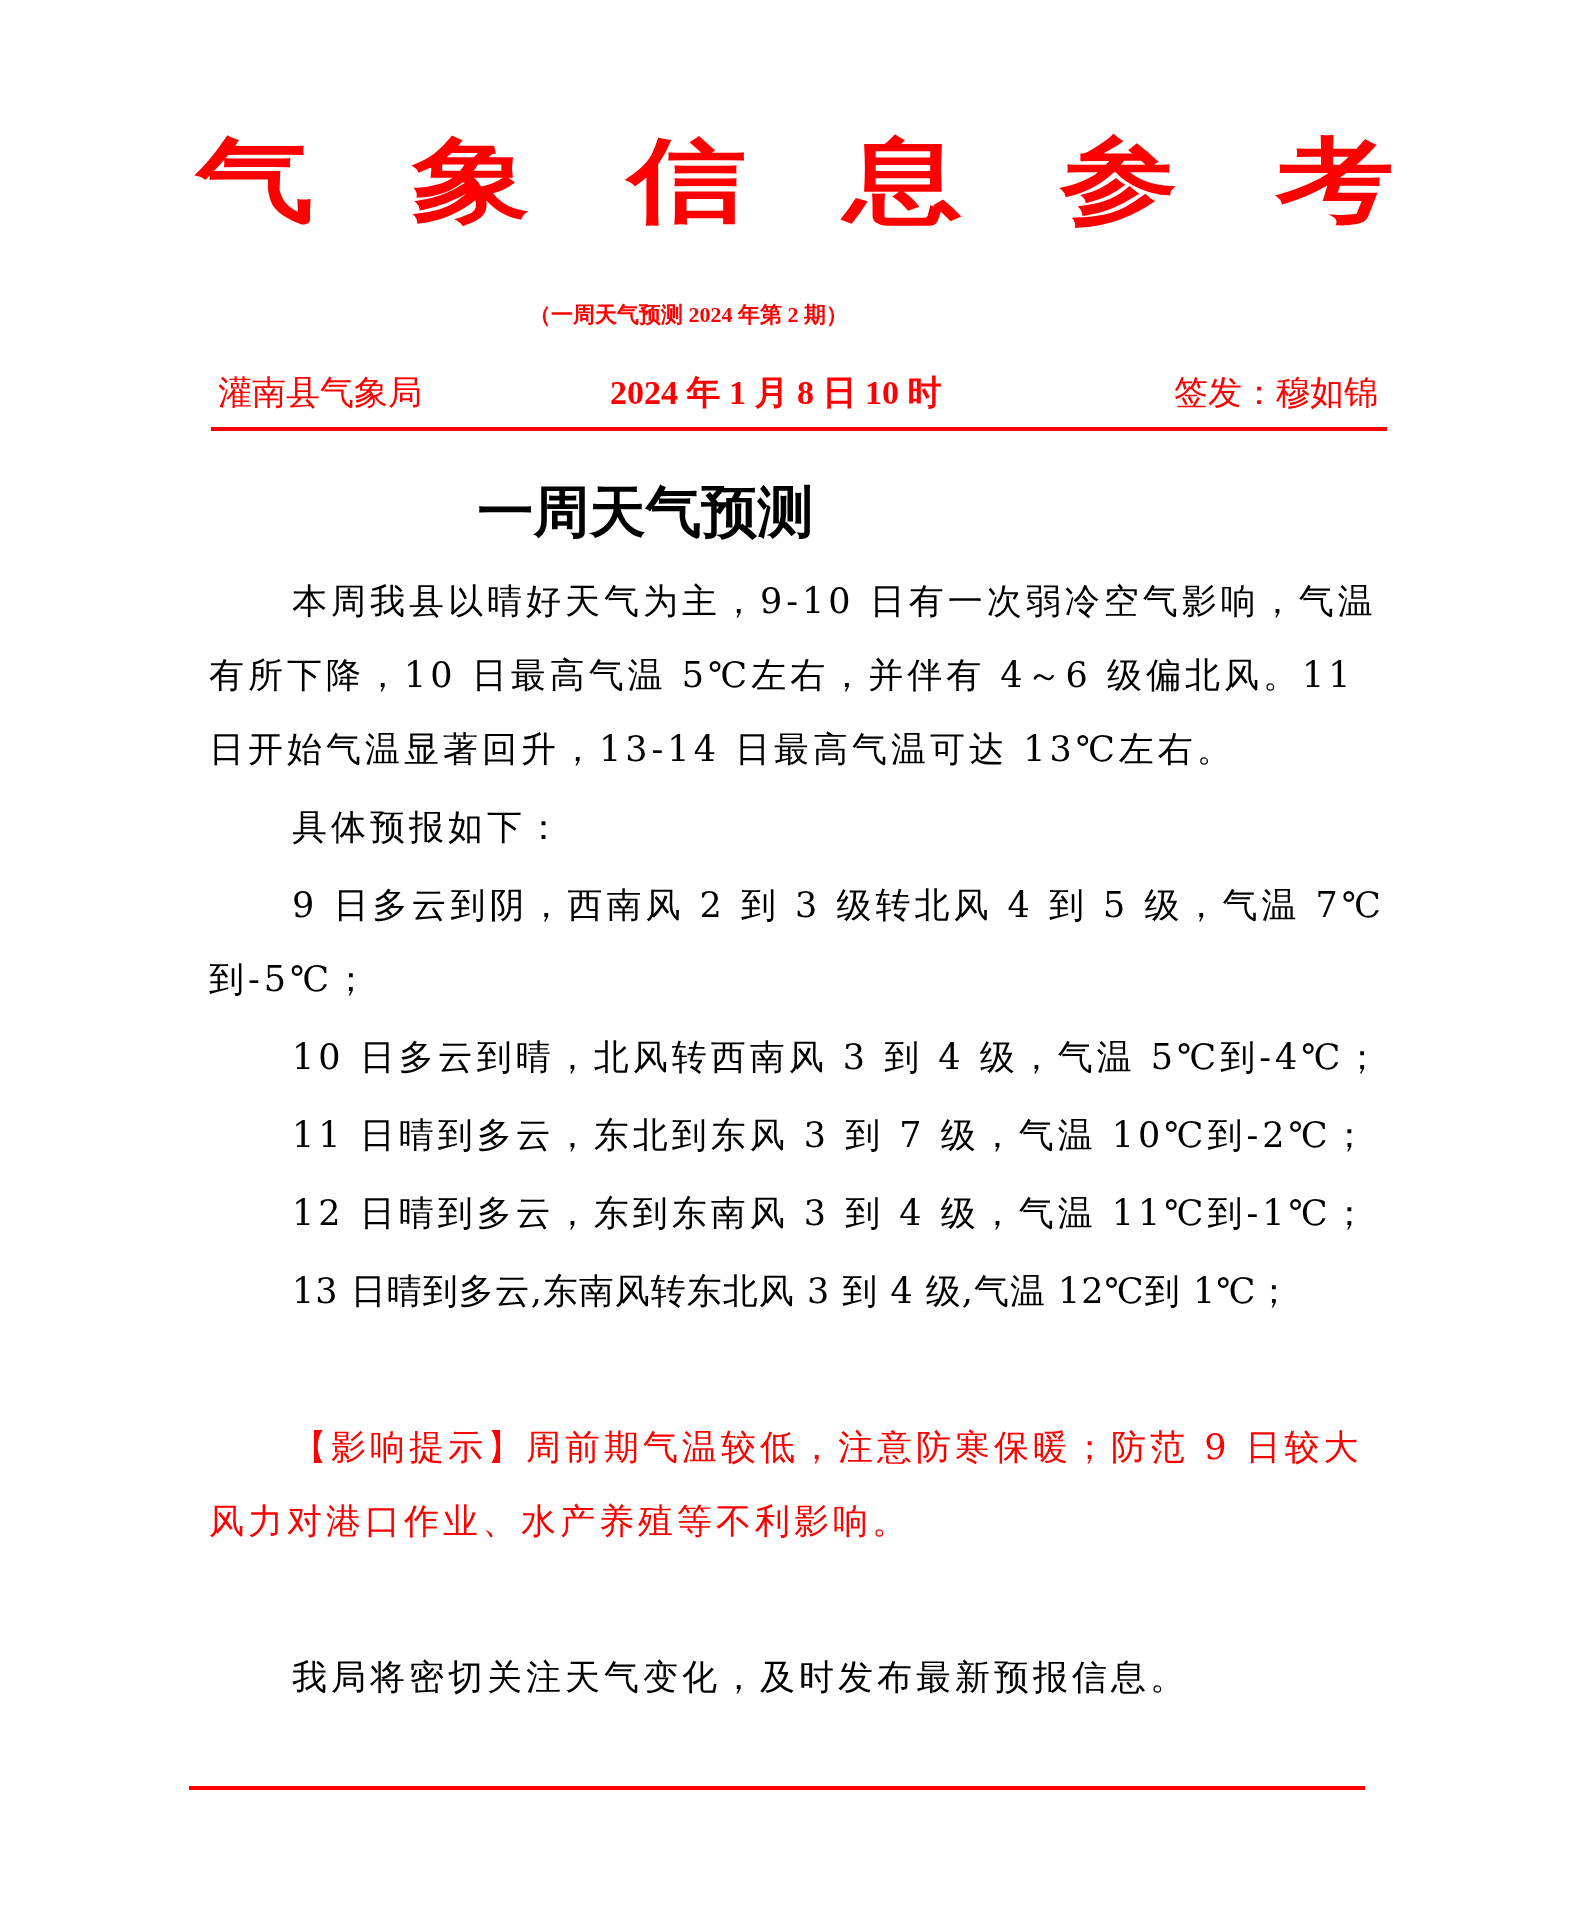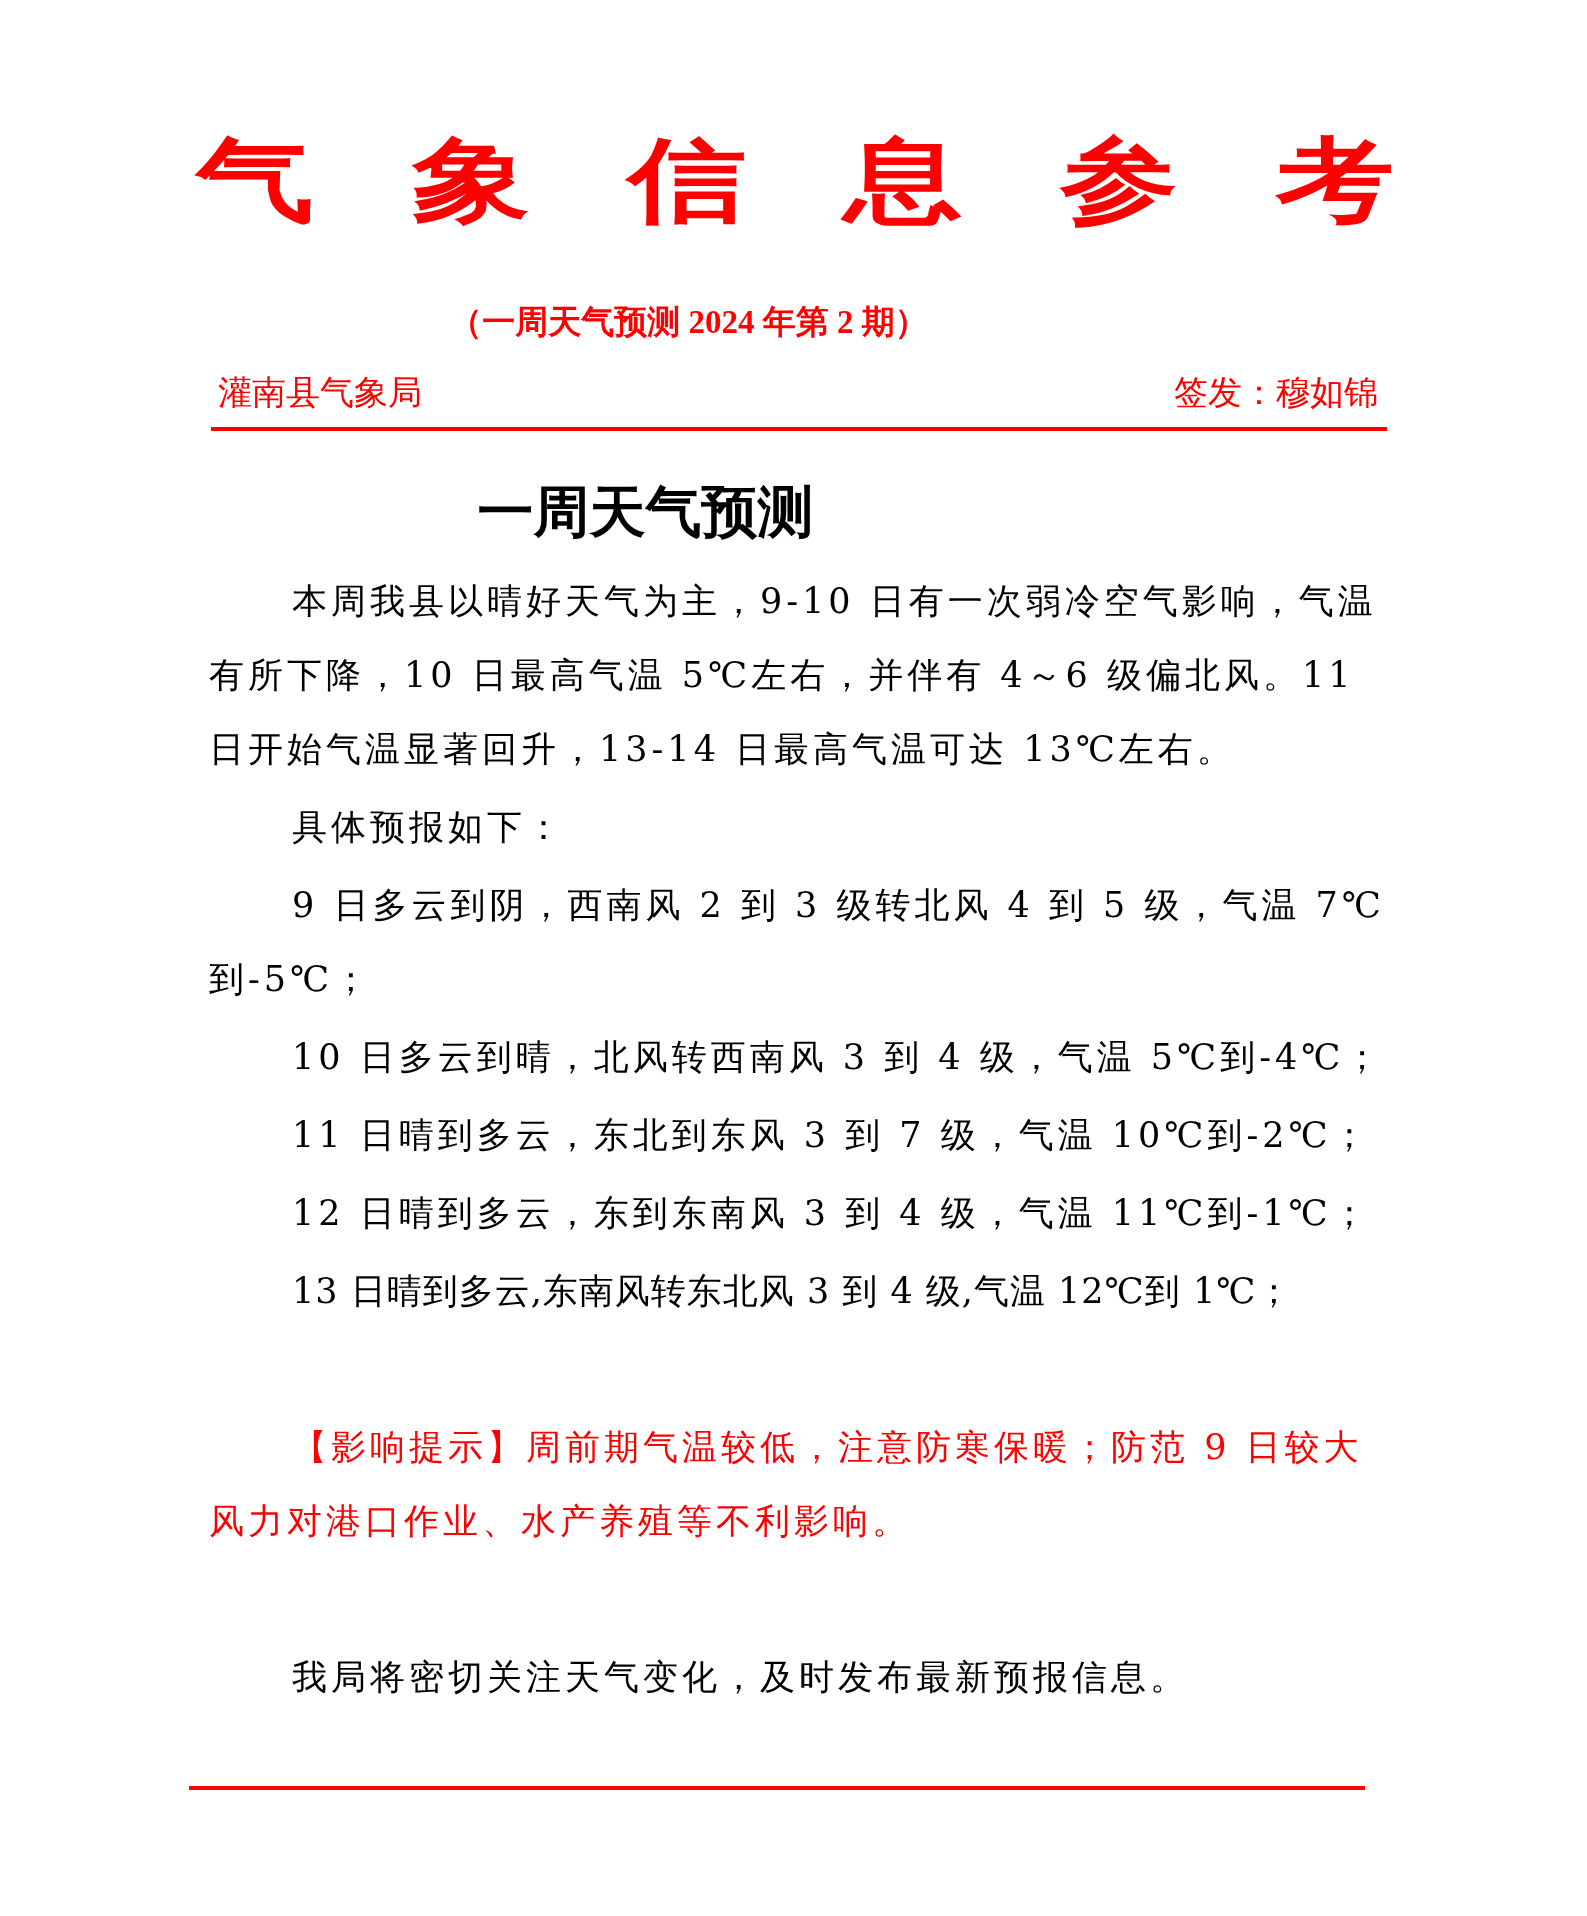--- a/index.html
+++ b/index.html
@@ -4,21 +4,21 @@
 <style>
   html, body { margin: 0; padding: 0; background: #ffffff; }
   body { width: 1587px; height: 1916px; position: relative; overflow: hidden;
          font-family: "DejaVu Serif", "Liberation Serif", serif; color: #000; }
   .masthead { position: absolute; left: 180px; top: 110px; width: 1230px; height: 140px;
               display: flex; justify-content: space-between; align-items: center; }
   .masthead span { color: #ff0000; font-family: "DejaVu Sans", sans-serif; font-weight: bold;
                    font-size: 118px; line-height: 1; display: inline-block; width: 150px; text-align: center;
                    transform: scaleY(0.78); letter-spacing: 0; }
   .issue { position: absolute; left: 0; width: 1377px; top: 300px; text-align: center;
-           color: #ff0000; font-family: "Liberation Serif", serif; font-weight: bold; font-size: 33px; }
+           color: #ff0000; font-family: "Liberation Serif", serif; font-weight: bold; font-size: 22px; }
   .meta-row { position: absolute; left: 218px; top: 370px; width: 1160px; height: 44px;
               color: #ff0000; font-family: "Liberation Serif", serif; font-size: 34px; }
   .meta-row span { position: absolute; top: 0; white-space: nowrap; }
   .meta-left { left: 0; }
   .meta-center { left: 392px; font-weight: bold; }
   .meta-right { right: 0; }
   .rule { position: absolute; background: #ff0000; height: 4px; }
   .rule-top { left: 211px; top: 427px; width: 1176px; }
   .rule-bottom { left: 189px; top: 1786px; width: 1176px; }
   .doc-title { position: absolute; left: 0; width: 1291px; top: 475px; text-align: center;
@@ -40,20 +40,21 @@
   <span>信</span>
   <span>息</span>
   <span>参</span>
   <span>考</span>
 </div>
 
 <div class="issue">（一周天气预测 2024 年第 2 期）</div>
 
 <div class="meta-row">
   <span class="meta-left">灌南县气象局</span>
+  <span class="meta-center">2024 年 1 月 8 日 10 时</span>
   <span class="meta-right">签发：穆如锦</span>
 </div>
 
 <div class="rule rule-top"></div>
 
 <div class="doc-title">一周天气预测</div>
 
 <div class="body">
   <p class="indent">本周我县以晴好天气为主，9-10 日有一次弱冷空气影响，气温有所下降，10 日最高气温 5℃左右，并伴有 4～6 级偏北风。11 日开始气温显著回升，13-14 日最高气温可达 13℃左右。</p>
   <p class="indent">具体预报如下：</p>

